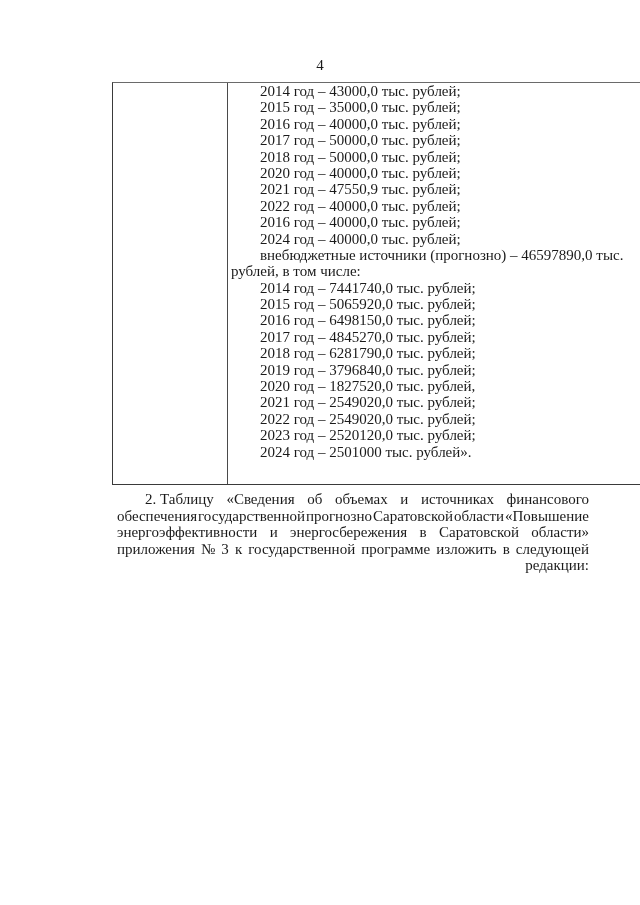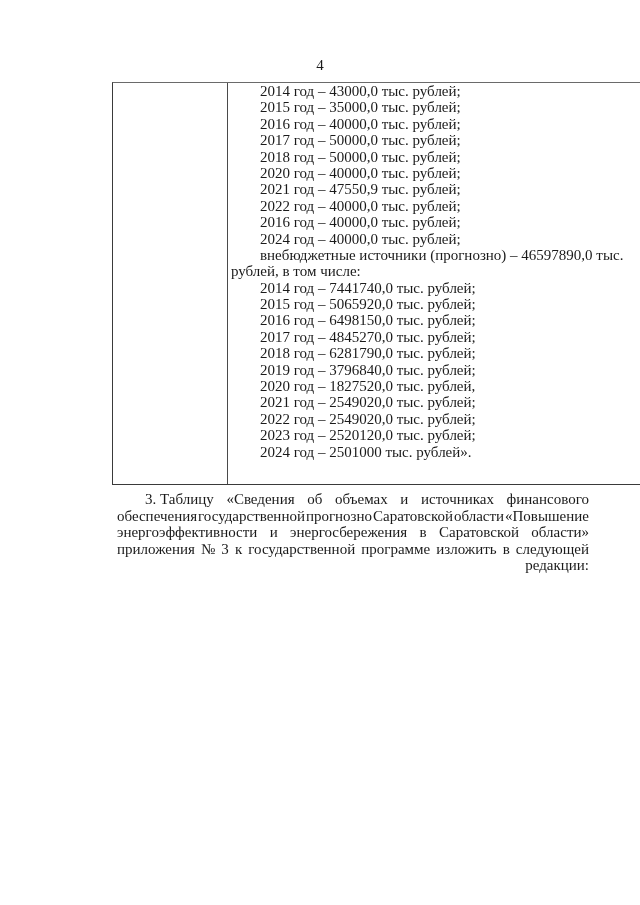--- a/index.html
+++ b/index.html
@@ -113,21 +113,21 @@
     <div class="line indent">2020 год – 1827520,0 тыс. рублей,</div>
     <div class="line indent">2021 год – 2549020,0 тыс. рублей;</div>
     <div class="line indent">2022 год – 2549020,0 тыс. рублей;</div>
     <div class="line indent">2023 год – 2520120,0 тыс. рублей;</div>
     <div class="line indent">2024 год – 2501000 тыс. рублей».</div>
   </div>
 </div>
 
 <div class="paragraph">
   <div class="para-line first">
-    <span>3. Таблицу</span>
+    <span>2. Таблицу</span>
     <span>«Сведения</span>
     <span>об</span>
     <span>объемах</span>
     <span>и</span>
     <span>источниках</span>
     <span>финансового</span>
   </div>
   <div class="para-line">
     <span>обеспечения</span>
     <span>государственной</span>

